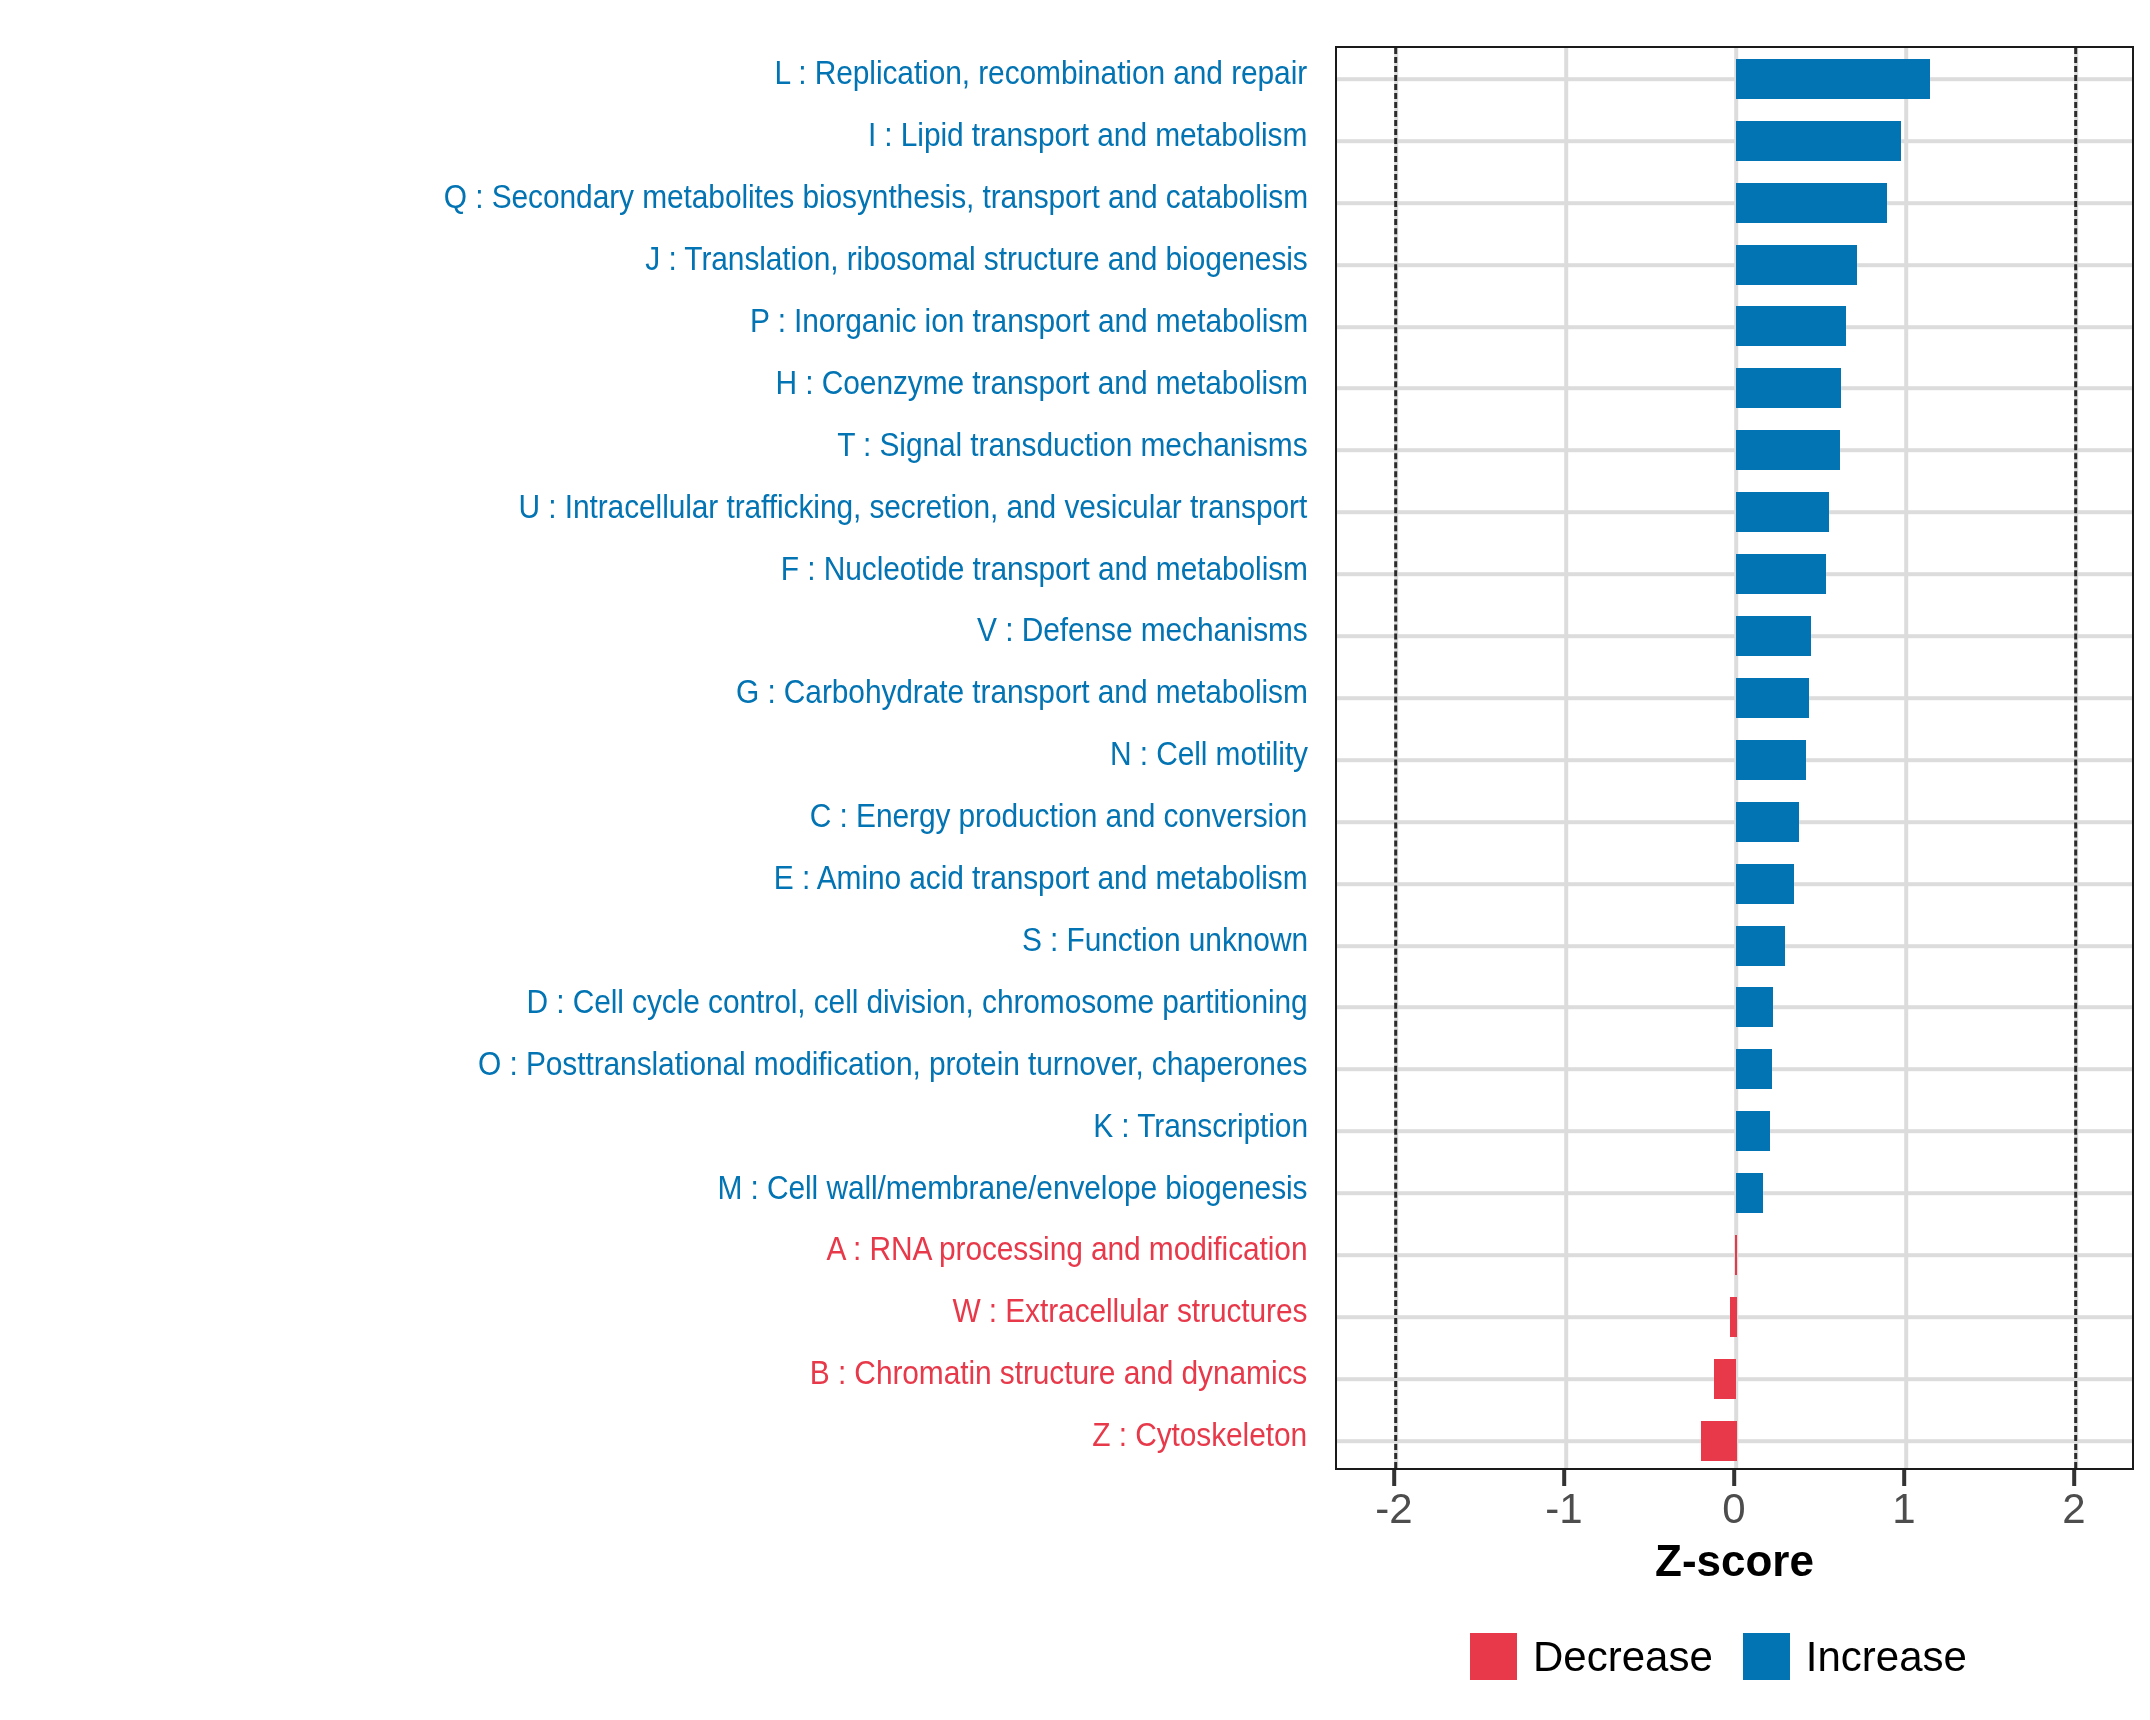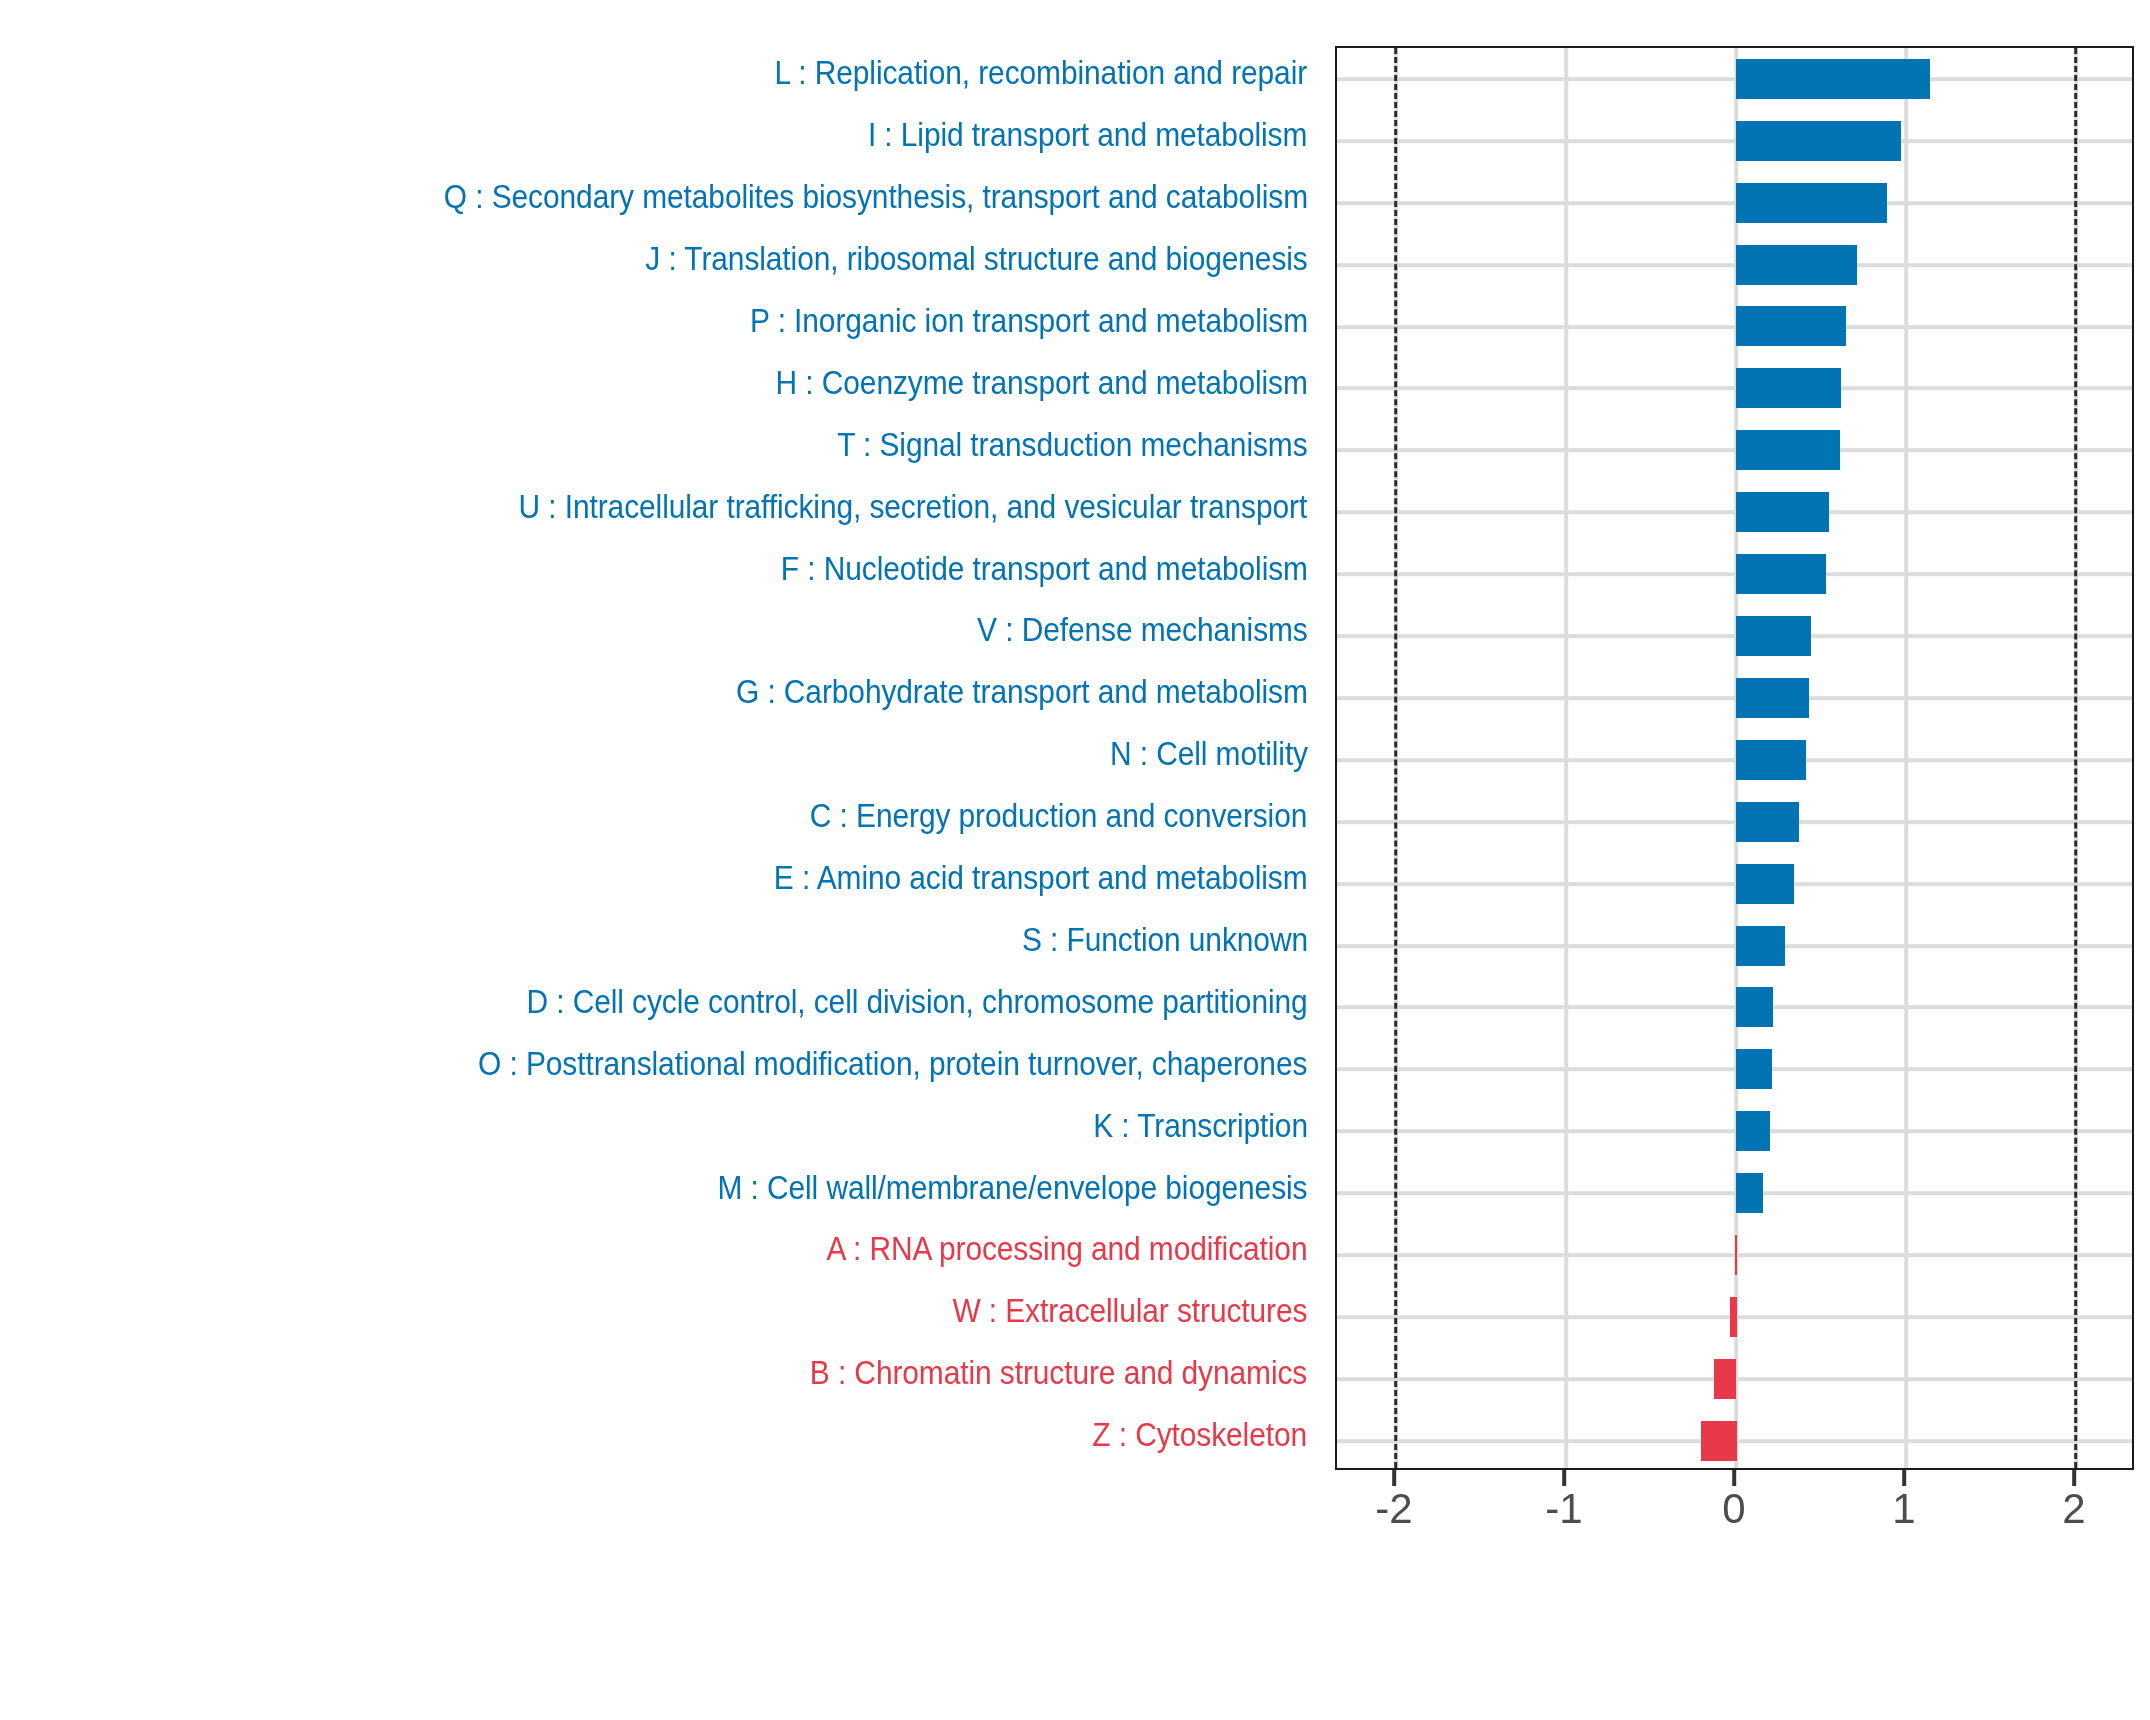--- a/index.html
+++ b/index.html
@@ -256,16 +256,27 @@
       <div class="tickmark" style="left: 739px;"></div>
     </div>
   <div id="ticklabels">
       <div class="ticklabel" style="left: 59px;">-2</div>
       <div class="ticklabel" style="left: 229px;">-1</div>
       <div class="ticklabel" style="left: 399px;">0</div>
       <div class="ticklabel" style="left: 569px;">1</div>
       <div class="ticklabel" style="left: 739px;">2</div>
     </div>
 
-
+  <div id="xaxis-title">Z-score</div>
+
+  <div id="legend">
+      <div class="legend-item">
+        <div class="legend-swatch decrease" style="background: rgb(232, 57, 74);"></div>
+        <div class="legend-label">Decrease</div>
+      </div>
+      <div class="legend-item">
+        <div class="legend-swatch increase" style="background: rgb(2, 115, 179);"></div>
+        <div class="legend-label">Increase</div>
+      </div>
+    </div>
 
 </div>
 
 
 </body></html>

